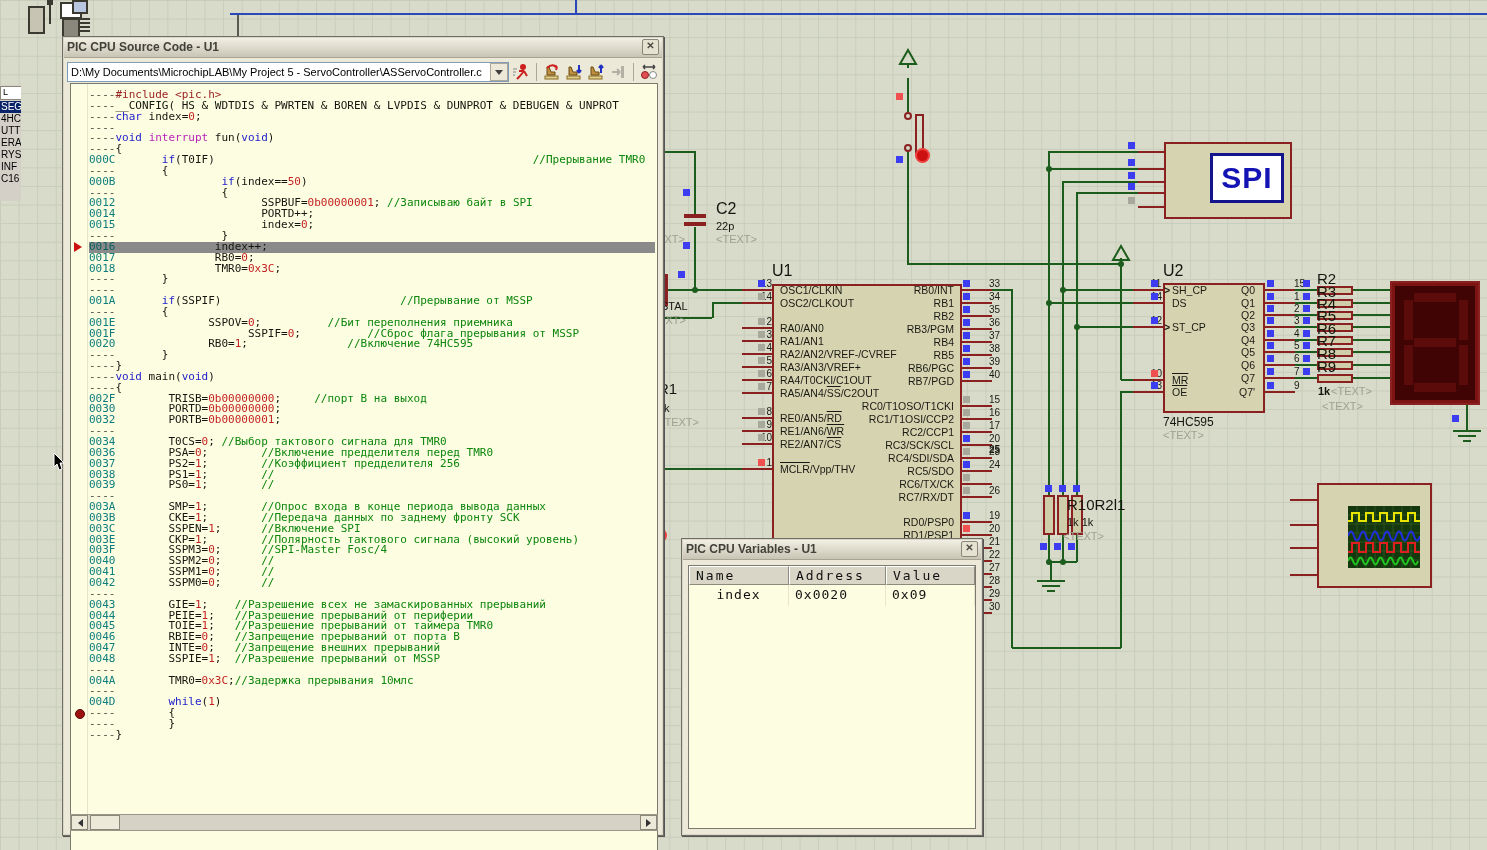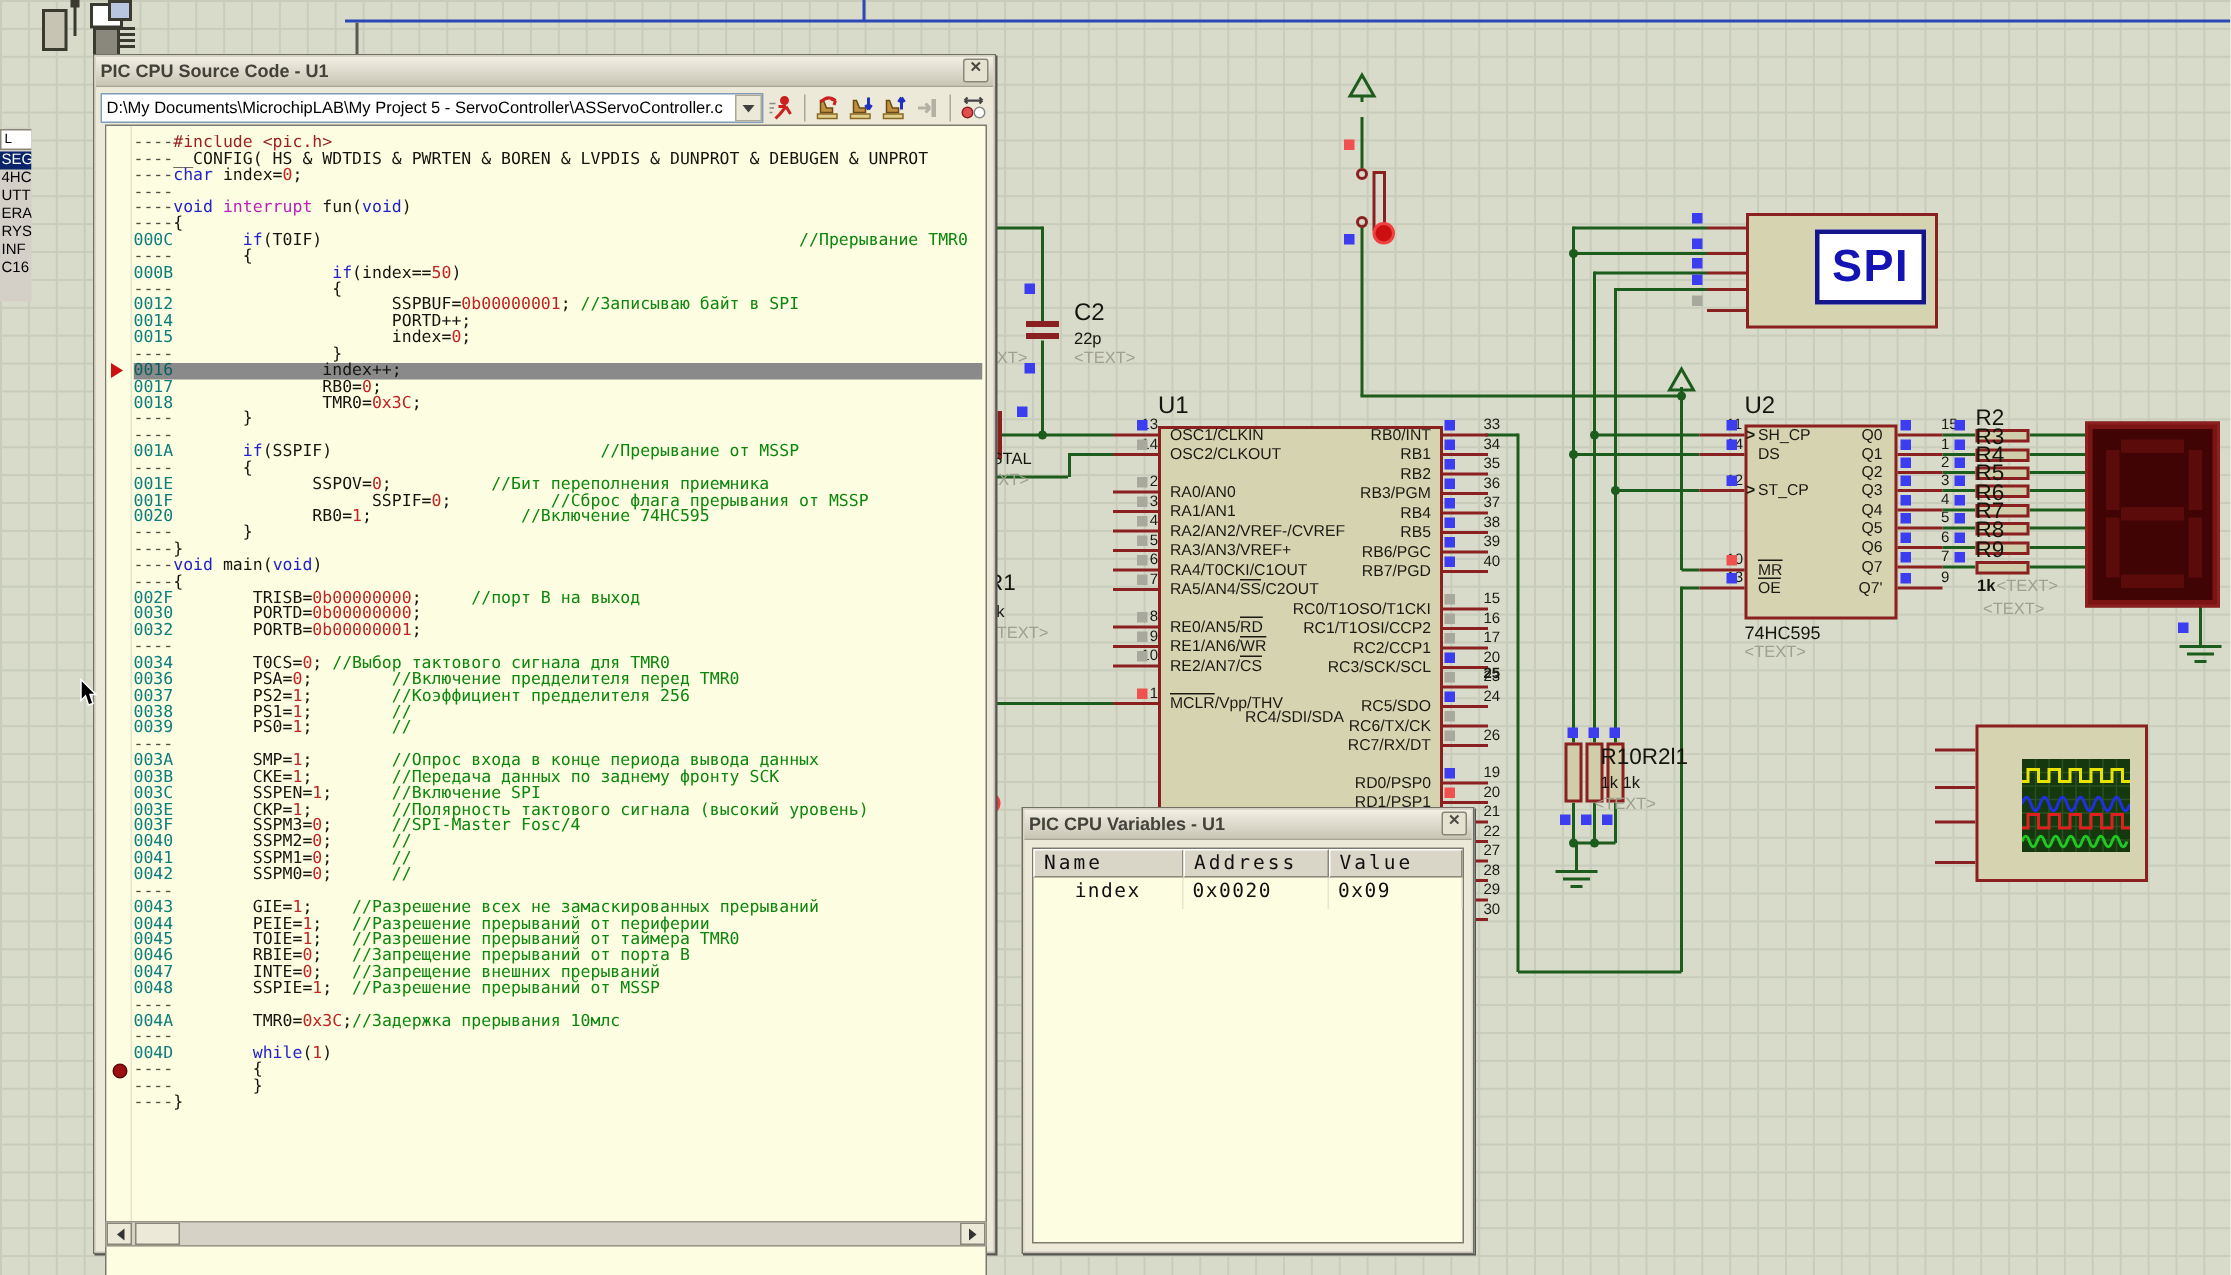--- a/index.html
+++ b/index.html
@@ -306,21 +306,21 @@
       <div class="sq gray" style="left: 963px; top: 422px;"></div>
       <div class="abs pin-num" style="left: 973px; top: 420px;">17</div>
       <div class="abs pin-label" style="left: 772px; top: 426px; width: 182px; text-align: right;">RC2/CCP1</div>
       <div class="stub" style="left: 962px; top: 444px; width: 30px; height: 2px;"></div>
       <div class="sq blue" style="left: 963px; top: 435px;"></div>
       <div class="abs pin-num" style="left: 973px; top: 433px;">20</div>
       <div class="abs pin-label" style="left: 772px; top: 439px; width: 182px; text-align: right;">RC3/SCK/SCL</div>
       <div class="stub" style="left: 962px; top: 457px; width: 30px; height: 2px;"></div>
       <div class="sq gray" style="left: 963px; top: 448px;"></div>
       <div class="abs pin-num" style="left: 973px; top: 446px;">23</div>
-      <div class="abs pin-label" style="left: 772px; top: 452px; width: 182px; text-align: center; margin-top: 20px;">RC4/SDI/SDA</div>
+      <div class="abs pin-label" style="left: 772px; top: 452px; width: 182px; text-align: right;">RC4/SDI/SDA</div>
       <div class="stub" style="left: 962px; top: 470px; width: 30px; height: 2px;"></div>
       <div class="sq blue" style="left: 963px; top: 461px;"></div>
       <div class="abs pin-num" style="left: 973px; top: 459px;">24</div>
       <div class="abs pin-label" style="left: 772px; top: 465px; width: 182px; text-align: right;">RC5/SDO</div>
       <div class="stub" style="left: 962px; top: 483px; width: 30px; height: 2px;"></div>
       <div class="sq gray" style="left: 963px; top: 474px;"></div>
       <div class="abs pin-num" style="left: 973px; top: 444px; font-weight: bold;">25</div>
       <div class="abs pin-label" style="left: 772px; top: 478px; width: 182px; text-align: right;">RC6/TX/CK</div>
       <div class="stub" style="left: 962px; top: 496px; width: 30px; height: 2px;"></div>
       <div class="sq gray" style="left: 963px; top: 487px;"></div>

